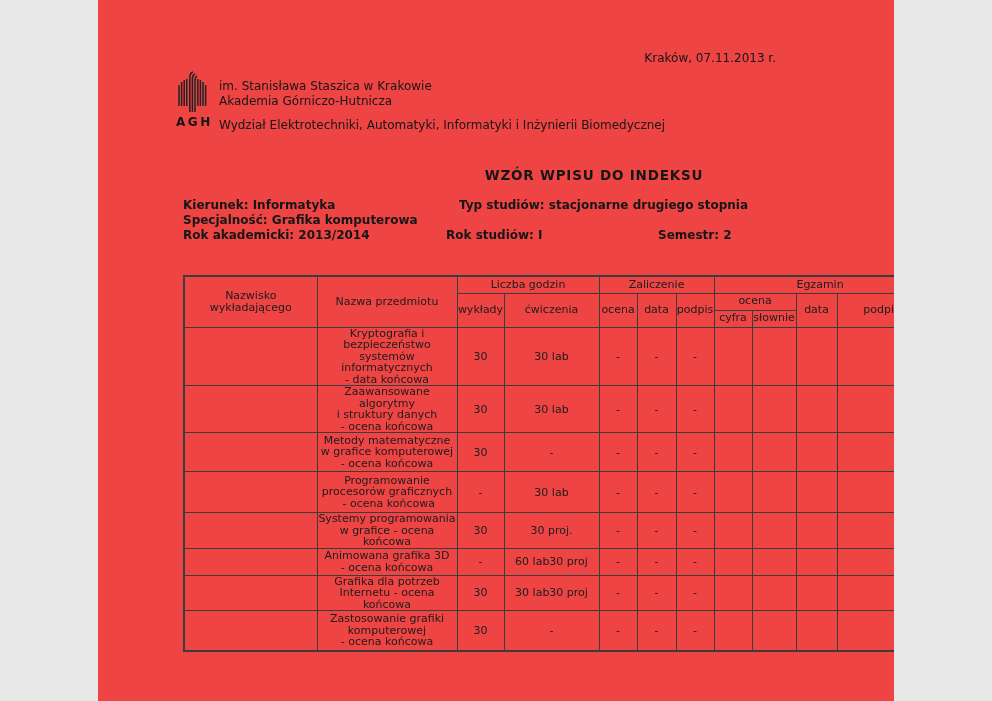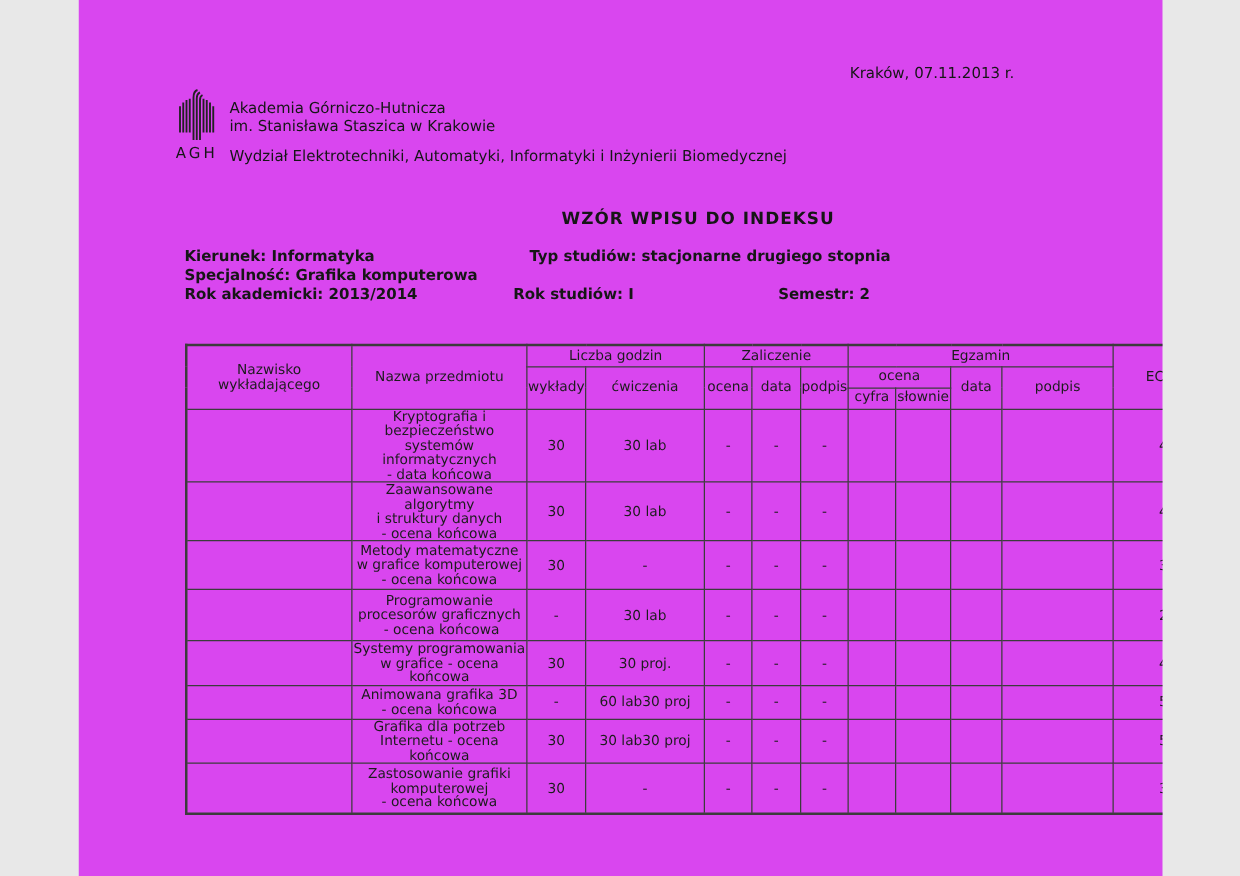--- a/index.html
+++ b/index.html
@@ -1,35 +1,35 @@
 <!DOCTYPE html>
 <html><head>
 <meta charset="utf-8">
 <style>
   html,body { margin:0; padding:0; background:#e8e8e8; }
   .page {
     position:relative;
-    width:867px; height:701px;
-    background:#d946ef;
+    width:796px; height:701px;
+    background:#ef4444;
     font-family:"DejaVu Sans", sans-serif;
     color:#161616;
     margin:0 auto;
     overflow:hidden;
   }
   .date {
     position:absolute; top:51px; right:118px;
     font-size:12px;
   }
   .logo {
     position:absolute; left:76px; top:70px; width:36px;
     text-align:center;
   }
   .logo svg { display:block; margin:0 auto; }
   .logo-text {
-    font-weight:normal; font-size:12px; letter-spacing:2.5px;
+    font-weight:bold; font-size:12px; letter-spacing:2.5px;
     margin-top:1px; margin-left:2px;
   }
   .uni {
     position:absolute; left:121px; top:79px;
     font-size:12px; line-height:14.5px;
   }
   .faculty {
     position:absolute; left:121px; top:118px;
     font-size:12px;
   }
@@ -100,22 +100,22 @@
         <line x1="21.8" y1="9" x2="21.8" y2="36"></line>
         <line x1="24.4" y1="10" x2="24.4" y2="36"></line>
         <line x1="27" y1="12" x2="27" y2="36"></line>
         <line x1="29.6" y1="15" x2="29.6" y2="36"></line>
       </g>
     </svg>
     <div class="logo-text">AGH</div>
   </div>
 
   <div class="uni">
+    <div>im. Stanisława Staszica w Krakowie</div>
     <div>Akademia Górniczo-Hutnicza</div>
-    <div>im. Stanisława Staszica w Krakowie</div>
   </div>
 
   <div class="faculty">Wydział Elektrotechniki, Automatyki, Informatyki i Inżynierii Biomedycznej</div>
 
   <div class="title">WZÓR WPISU DO INDEKSU</div>
 
   <div class="info info-kierunek">Kierunek: Informatyka</div>
   <div class="info info-spec">Specjalność: Grafika komputerowa</div>
   <div class="info info-rok-ak">Rok akademicki: 2013/2014</div>
   <div class="info info-typ">Typ studiów: stacjonarne drugiego stopnia</div>

